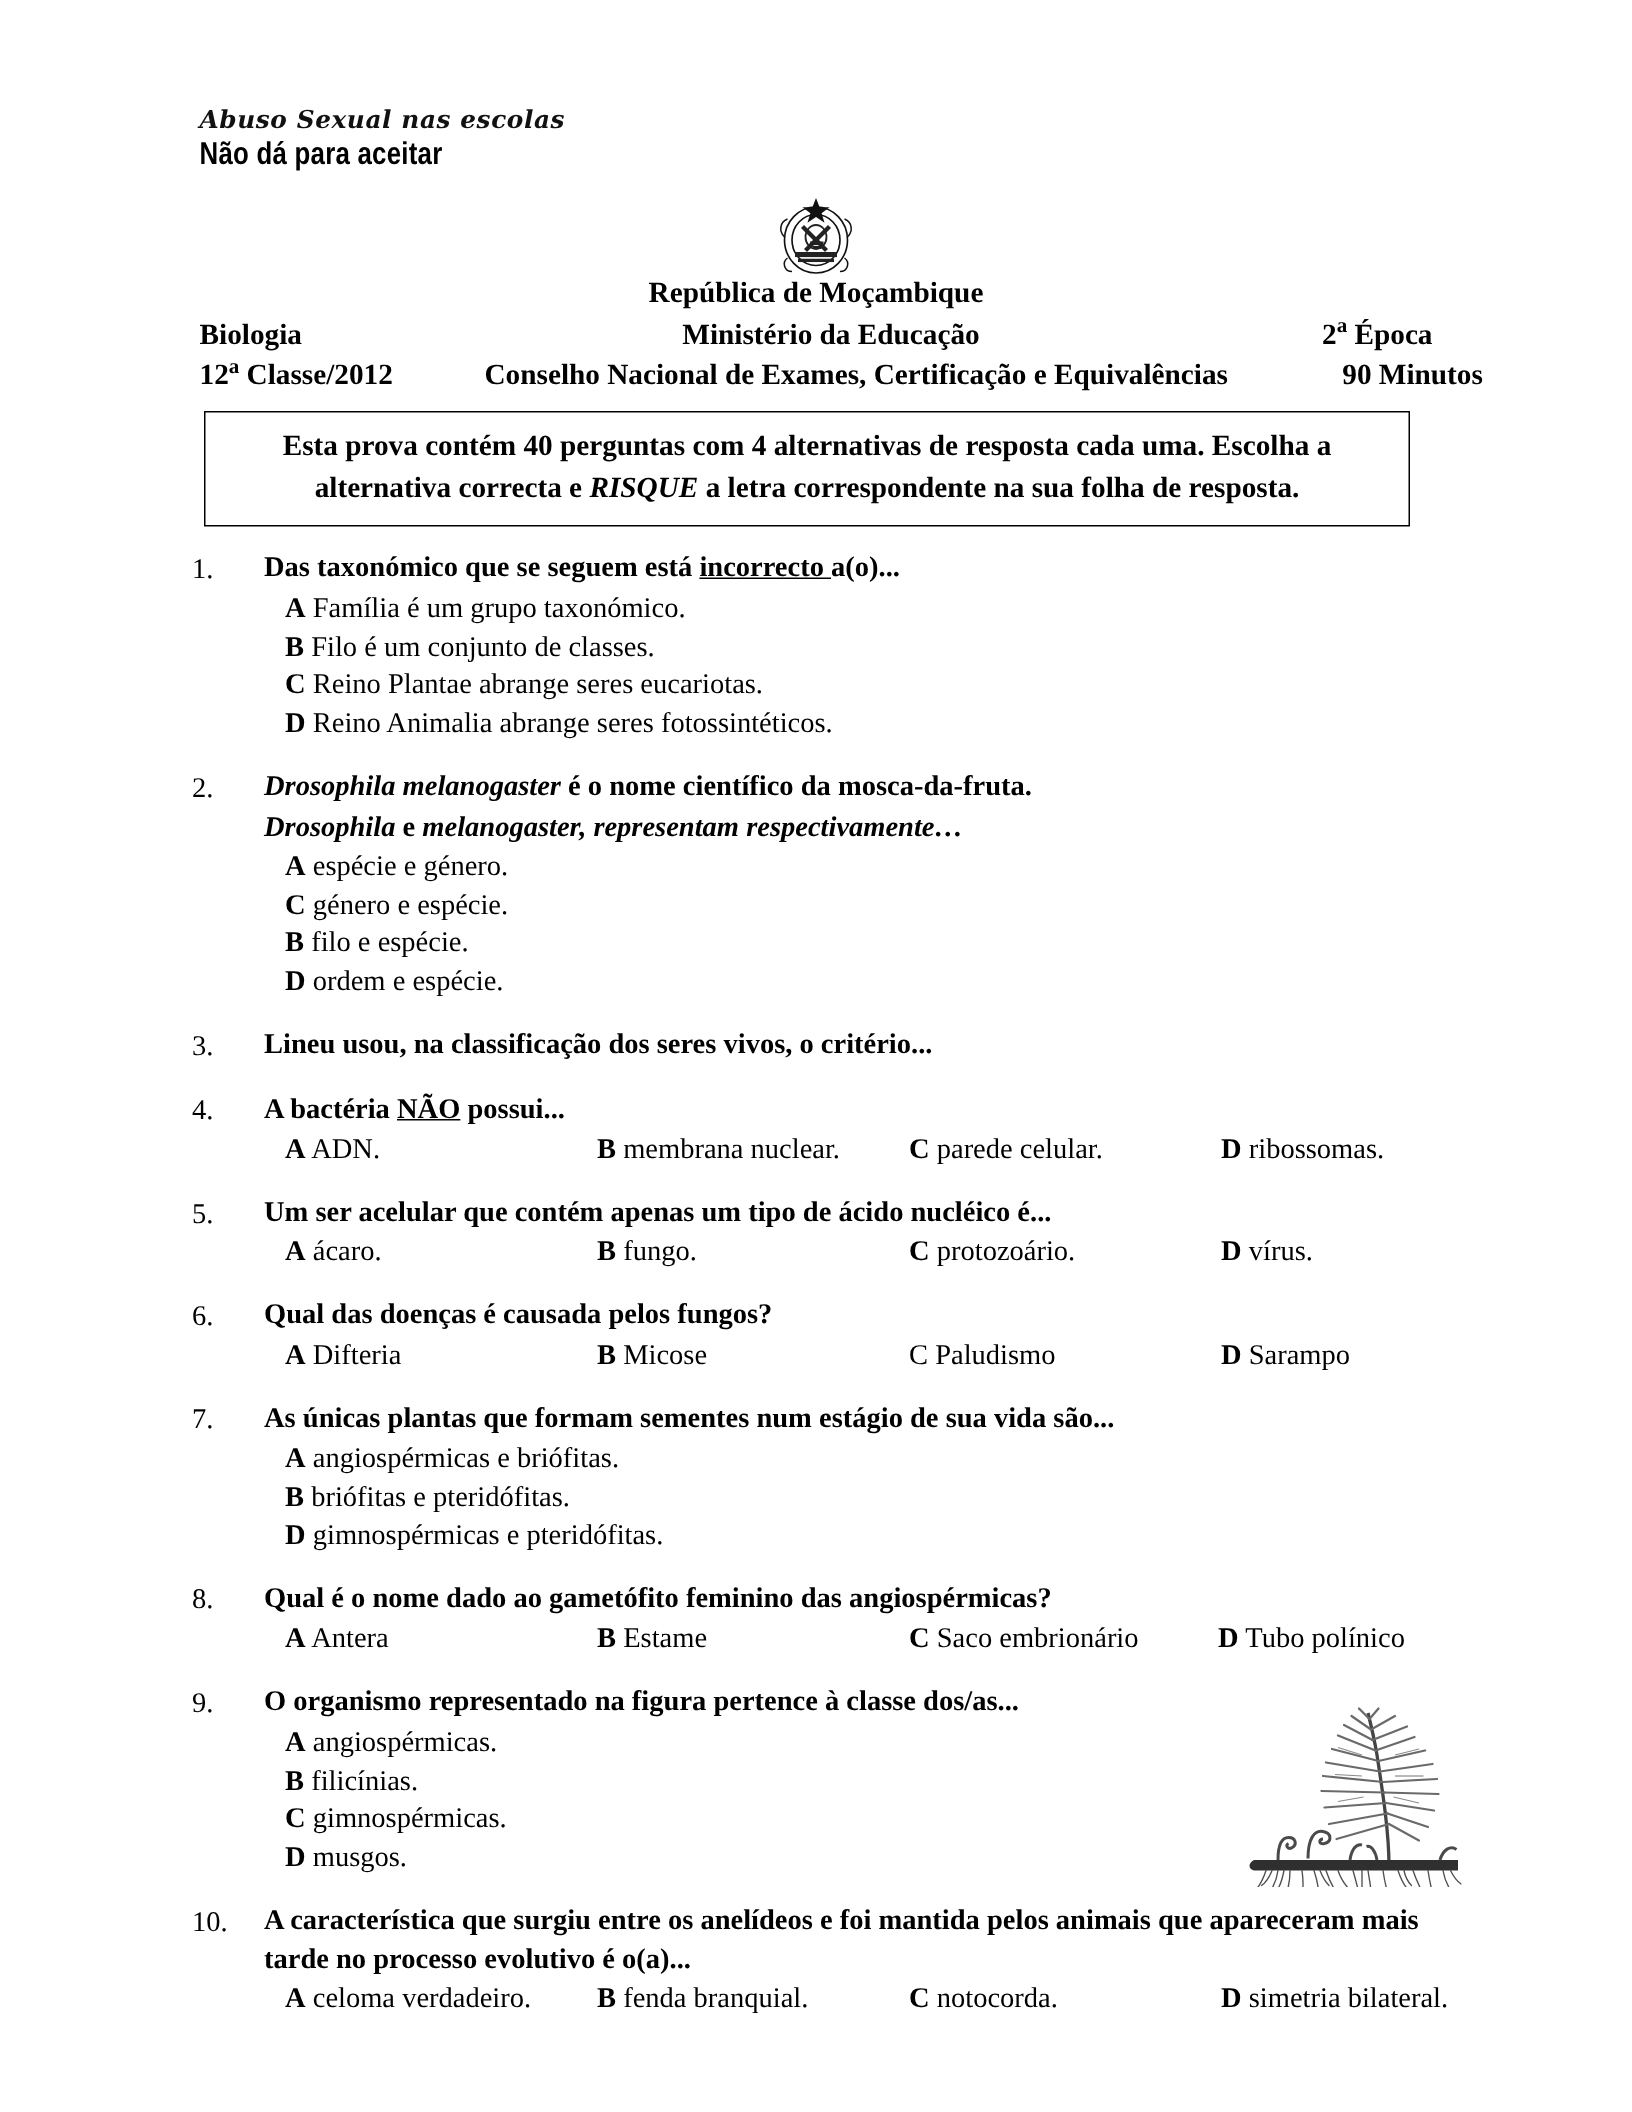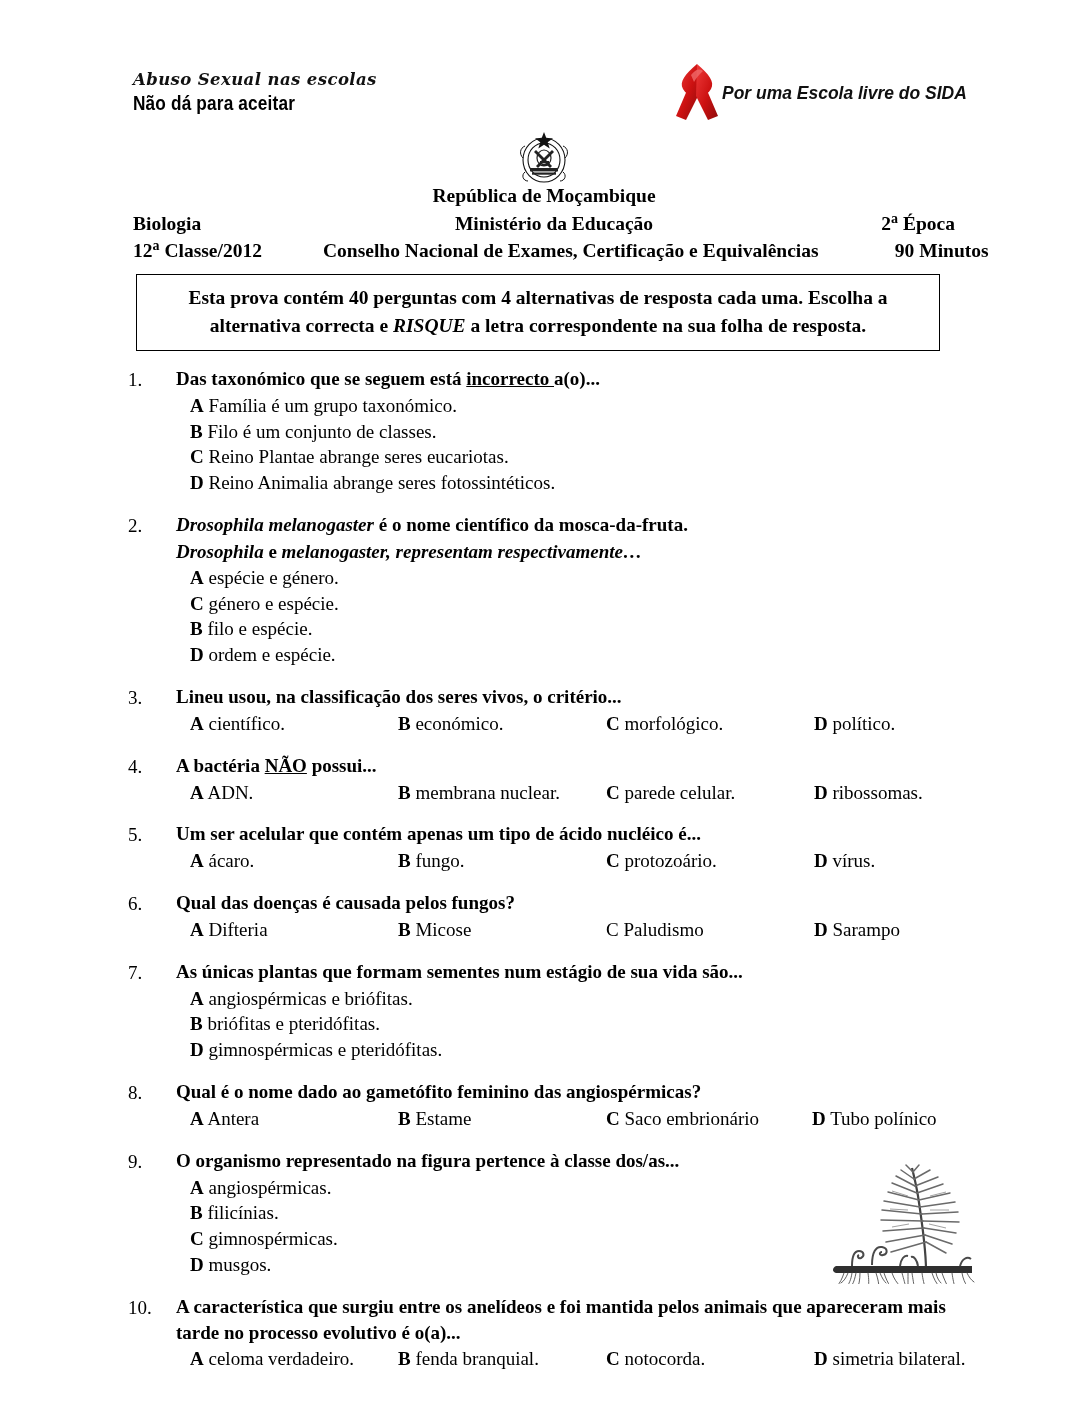--- a/index.html
+++ b/index.html
@@ -225,37 +225,20 @@
 
 <div class="page">
 
   <div class="top-banners">
 
     <div class="abuse-banner">
       <div class="abuse-line1">Abuso Sexual nas escolas</div>
       <div class="abuse-line2">Não dá para aceitar</div>
     </div>
 
-    <div class="sida-banner">
-      <span class="sida-ribbon">
-        <svg width="56" height="66" viewBox="0 0 56 66">
-          <defs>
-            <linearGradient id="rb" x1="0" y1="0" x2="1" y2="1">
-              <stop offset="0%" stop-color="#ef3b3b"></stop>
-              <stop offset="55%" stop-color="#cc1111"></stop>
-              <stop offset="100%" stop-color="#8e0b0b"></stop>
-            </linearGradient>
-          </defs>
-          <path d="M27 6 C15 16 9 24 13 31 C17 38 24 40 27 34 C30 28 24 22 18 30 L6 58 L16 62 L28 38 Z" fill="url(#rb)"></path>
-          <path d="M27 6 C39 16 45 24 41 31 C37 38 30 40 27 34 C24 28 30 22 36 30 L48 58 L38 62 L26 38 Z" fill="url(#rb)"></path>
-          <path d="M21 17 C25 12 29 10 33 13 C29 17 26 20 24 24 Z" fill="#f06a6a" opacity="0.8"></path>
-        </svg>
-      </span>
-      <span class="sida-text">Por uma Escola livre do SIDA</span>
-    </div>
   </div>
 
   <div class="emblem-wrap">
     <span class="emblem">
       <svg width="56" height="60" viewBox="0 0 56 60">
         <g fill="none" stroke="#111" stroke-width="1.1">
           <ellipse cx="28" cy="32" rx="21" ry="22"></ellipse>
           <ellipse cx="28" cy="32" rx="16" ry="17"></ellipse>
         </g>
         <g stroke="#111" stroke-width="1" fill="none">
@@ -321,26 +304,20 @@
           <div class="opt"><span class="opt-letter">A</span> <span>espécie e género.</span></div>
           <div class="opt"><span class="opt-letter">C</span> <span>género e espécie.</span></div>
           <div class="opt"><span class="opt-letter">B</span> <span>filo e espécie.</span></div>
           <div class="opt"><span class="opt-letter">D</span> <span>ordem e espécie.</span></div>
         </div>
       </div>
       <div class="q-block">
         <div class="q-head">
           <div class="q-num">3.</div>
           <div class="q-stem"><span>Lineu usou, na classificação dos seres vivos, o critério...</span></div>
-        </div>
-        <div class="opts grid4">
-          <div class="opt"><span class="opt-letter">A</span> <span>científico.</span></div>
-          <div class="opt"><span class="opt-letter">B</span> <span>económico.</span></div>
-          <div class="opt"><span class="opt-letter">C</span> <span>morfológico.</span></div>
-          <div class="opt"><span class="opt-letter">D</span> <span>político.</span></div>
         </div>
       </div>
       <div class="q-block">
         <div class="q-head">
           <div class="q-num">4.</div>
           <div class="q-stem"><span>A bactéria </span><span class="underline">NÃO</span><span> possui...</span></div>
         </div>
         <div class="opts grid4">
           <div class="opt"><span class="opt-letter">A</span> <span>ADN.</span></div>
           <div class="opt"><span class="opt-letter">B</span> <span>membrana nuclear.</span></div>

